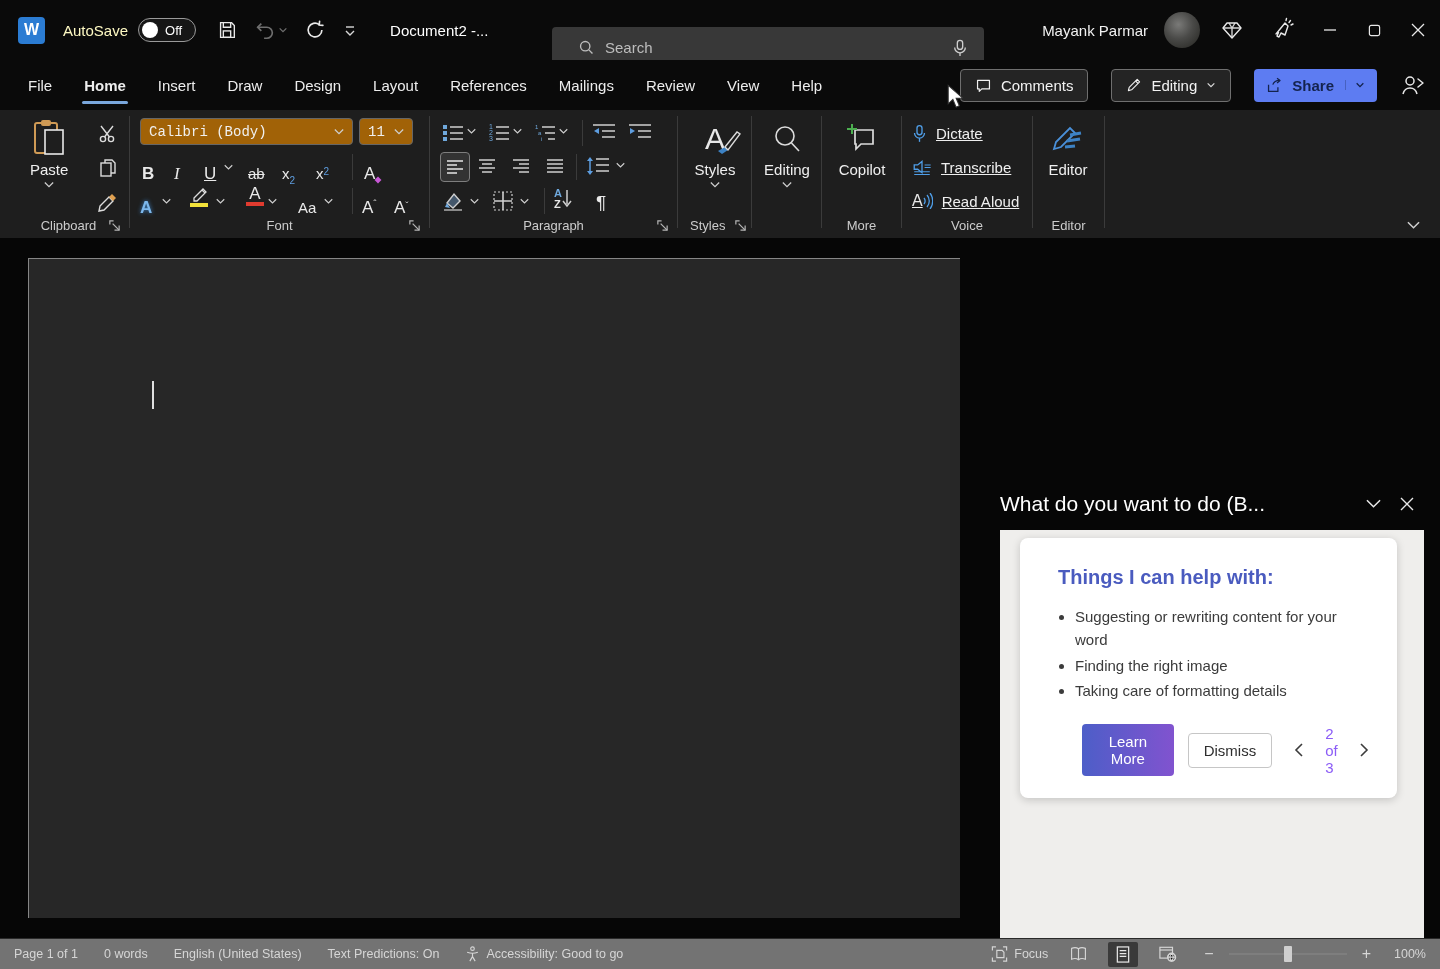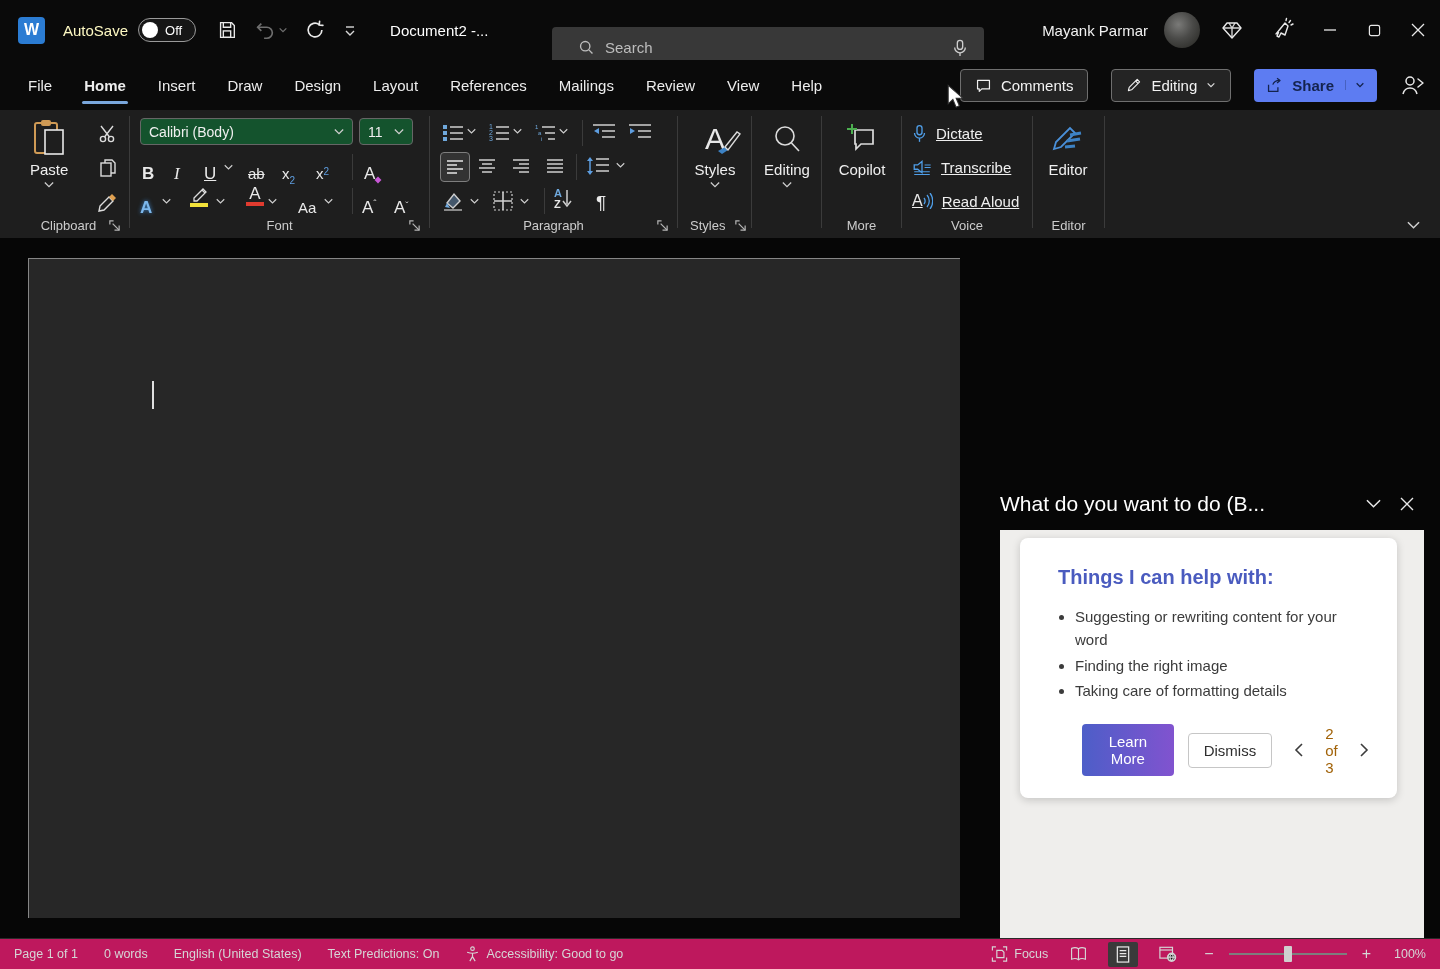--- a/index.html
+++ b/index.html
@@ -41,22 +41,22 @@
              gap:9px;padding:0 12px;font-size:15px;color:#14234d;font-weight:600;}
 
   
   #ribbon{position:absolute;top:110px;left:0;right:0;height:128px;background:#1e1e1e;}
   .vdiv{position:absolute;top:6px;height:112px;width:1px;background:#3b3b3b;}
   .gfooter{position:absolute;bottom:5px;width:100%;text-align:center;font-size:13px;color:#cccccc;}
   .launcher{position:absolute;bottom:6px;}
   .rgroup{position:absolute;top:0;height:128px;}
   .bigbtn{display:flex;flex-direction:column;align-items:center;gap:3px;}
   .bigbtn .blabel{font-size:15px;color:#efefef;}
-  .combo{height:27px;background:#14532d;border:1px solid #666;border-radius:4px;display:flex;align-items:center;
-         font-size:14px;color:#f0f0f0;padding:0 8px;justify-content:space-between;}
+  .combo{height:27px;background:#a16207;border:1px solid #666;border-radius:4px;display:flex;align-items:center;
+         font-size:14px;color:#f0f0f0;padding:0 8px;justify-content:space-between;font-family:Liberation Mono, monospace;}
   .rbtn{position:absolute;height:28px;display:flex;align-items:end;justify-content:center;color:#e9e9e9;}
   .g17{font-size:17px;line-height:1;}
   .chev{color:#c9c9c9;}
   .subnum{font-size:10px;color:#5f9ee0;transform:translateY(4px);display:inline-block;}
   .supnum{font-size:10px;color:#5f9ee0;transform:translateY(-5px);display:inline-block;}
   .underbar{width:18px;height:4px;margin-top:1px;}
   .voice-row{position:absolute;left:10px;display:flex;align-items:center;gap:9px;font-size:15px;color:#efefef;height:30px;text-decoration:underline;}
 
   
   #docarea{position:absolute;top:238px;left:0;width:1440px;height:700px;background:#060606;}
@@ -73,26 +73,26 @@
   #tp-card{position:absolute;left:20px;top:8px;width:377px;height:260px;background:#ffffff;border-radius:8px;
            box-shadow:0 2px 8px rgba(0,0,0,.18);padding:28px 28px 0 38px;}
   #tp-card h2{margin:0;font-size:20px;font-weight:700;color:#4a5bbf;}
   #tp-card ul{margin:16px 0 0;padding-left:17px;width:300px;font-size:15px;line-height:1.55;color:#3b3b3b;}
   #tp-card ul li{margin-bottom:2px;}
   .card-btnrow{display:flex;align-items:center;margin-top:22px;padding-left:24px;}
   .learn-more{background:linear-gradient(90deg,#4d5ec8,#8153cf);color:#fff;border:none;border-radius:4px;
               padding:9px 17px;font-size:15px;font-family:"Liberation Sans",sans-serif;}
   .dismiss{background:#fff;border:1px solid #c6c6c6;border-radius:4px;padding:8px 15px;font-size:15px;
            color:#2e2e2e;margin-left:14px;font-family:"Liberation Sans",sans-serif;}
-  .pager{display:flex;align-items:center;gap:22px;margin-left:22px;font-size:15px;color:#a16207;}
+  .pager{display:flex;align-items:center;gap:22px;margin-left:22px;font-size:15px;color:#8b5cf6;}
   #tp-input{position:absolute;left:20px;bottom:86px;width:377px;height:118px;background:#fff;
             border:1px solid #e3e3e1;border-radius:8px;box-shadow:0 1px 3px rgba(0,0,0,.08);}
 
   
-  #statusbar{position:absolute;left:0;bottom:0;width:1440px;height:31px;background:#be185d;border-top:1px solid #2a2a2a;
+  #statusbar{position:absolute;left:0;bottom:0;width:1440px;height:31px;background:#737373;border-top:1px solid #2a2a2a;
              display:flex;align-items:center;font-size:12.5px;color:#d6d6d6;}
   #sb-left{display:flex;align-items:center;gap:26px;margin-left:14px;}
   #sb-right{margin-left:auto;display:flex;align-items:center;gap:15px;margin-right:14px;}
   .sb-item{display:flex;align-items:center;gap:6px;white-space:nowrap;}
   .viewbtn{width:30px;height:25px;display:flex;align-items:center;justify-content:center;border-radius:2px;}
   .viewbtn.active{background:#3a3a3a;}
   #zoom-track{width:118px;height:2px;background:#7e7e7e;position:relative;}
   #zoom-handle{position:absolute;left:55px;top:-7px;width:8px;height:16px;background:#cfcfcf;border-radius:1px;}
 </style>
 </head>

